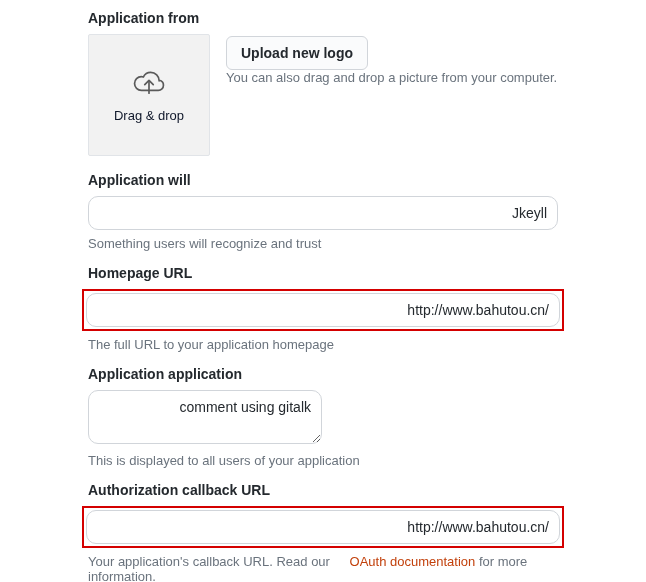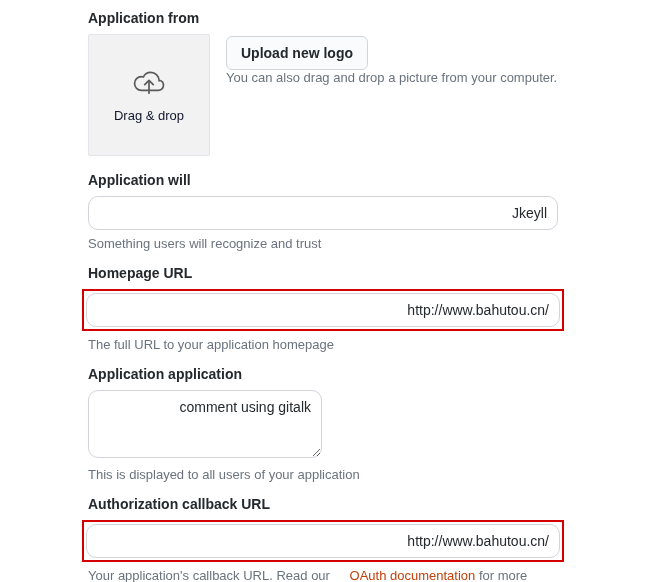--- a/index.html
+++ b/index.html
@@ -80,21 +80,21 @@
       font-size: 14px;
       color: #24292e;
       background-color: #fff;
       border: 1px solid #d1d5da;
       border-radius: 10px;
       line-height: 20px;
       font-family: inherit;
       text-align: right;
     }
     .text-area {
-      height: 68px;
+      height: 54px;
       resize: both;
       width: 234px;
       padding-left: 20px;
     }
     .hint {
       font-size: 13px;
       color: #6a737d;
       margin-top: 6px;
     }
     .highlight-wrap {

